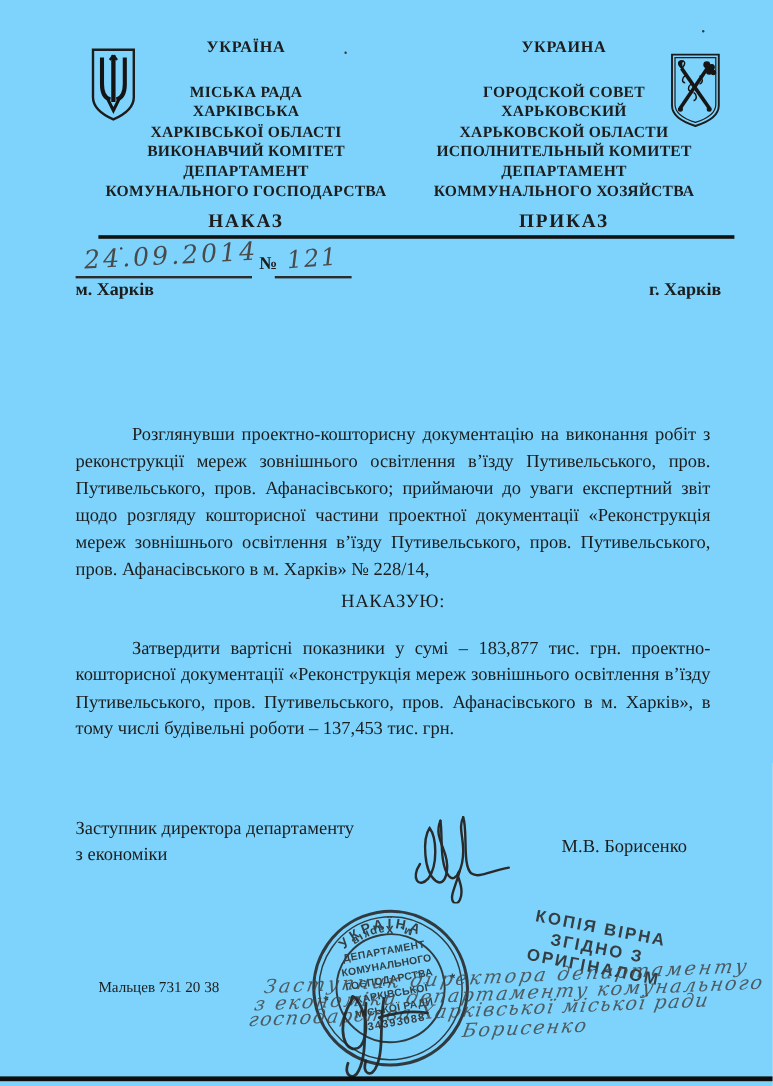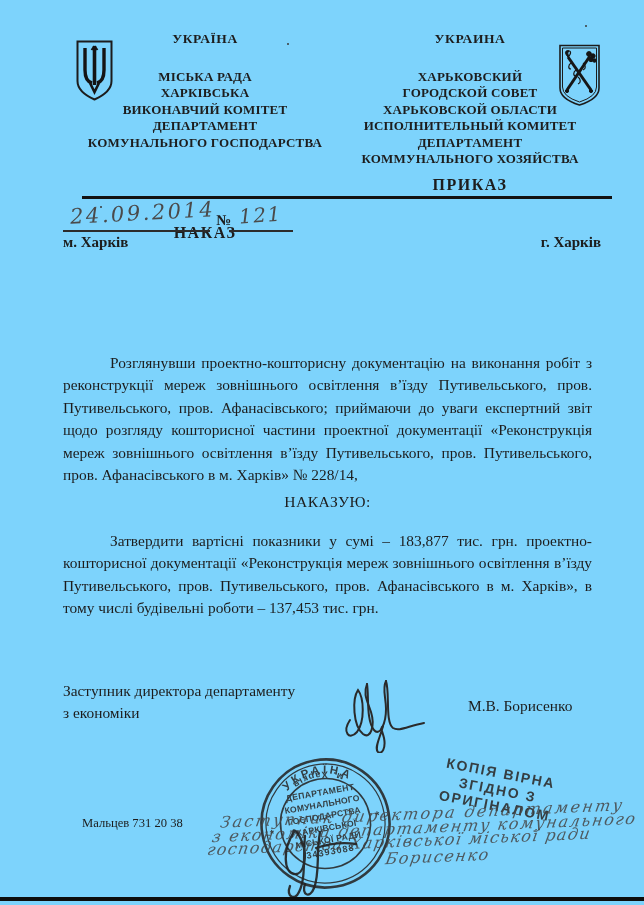--- a/index.html
+++ b/index.html
@@ -70,31 +70,32 @@
       <circle cx="10" cy="48" r="1.6"></circle>
         <circle cx="34" cy="48" r="1.6"></circle>
     </g>
   </svg>
 
   <div class="abs" style="left:40px;top:31px;width:330px;">
     <div class="country">УКРАЇНА</div>
     <div style="height:22px;"></div>
     <div class="org-line">МІСЬКА РАДА</div>
     <div class="org-line">ХАРКІВСЬКА</div>
+    <div class="org-line">ХАРКІВСЬКОЇ ОБЛАСТІ</div>
     <div class="org-line">ВИКОНАВЧИЙ КОМІТЕТ</div>
     <div class="org-line">ДЕПАРТАМЕНТ</div>
     <div class="org-line">КОМУНАЛЬНОГО ГОСПОДАРСТВА</div>
   </div>
-  <div class="abs doctype" style="left:40px;top:176px;width:330px;margin-top:48px;">НАКАЗ</div>
+  <div class="abs doctype" style="left:40px;top:176px;width:330px;">НАКАЗ</div>
 
   <div class="abs" style="left:345px;top:31px;width:250px;">
     <div class="country">УКРАИНА</div>
     <div style="height:22px;"></div>
+    <div class="org-line">ГОРОДСКОЙ СОВЕТ</div>
     <div class="org-line">ХАРЬКОВСКИЙ</div>
-    <div class="org-line">ГОРОДСКОЙ СОВЕТ</div>
     <div class="org-line">ХАРЬКОВСКОЙ ОБЛАСТИ</div>
     <div class="org-line">ИСПОЛНИТЕЛЬНЫЙ КОМИТЕТ</div>
     <div class="org-line">ДЕПАРТАМЕНТ</div>
     <div class="org-line">КОММУНАЛЬНОГО ХОЗЯЙСТВА</div>
   </div>
   <div class="abs doctype" style="left:345px;top:176px;width:250px;">ПРИКАЗ</div>
 
   <div class="abs rule" style="left:82px;top:196px;width:530px;"></div>
 
   <div class="abs hw hw-date" style="left:70px;top:201px;">24.09.2014</div>

